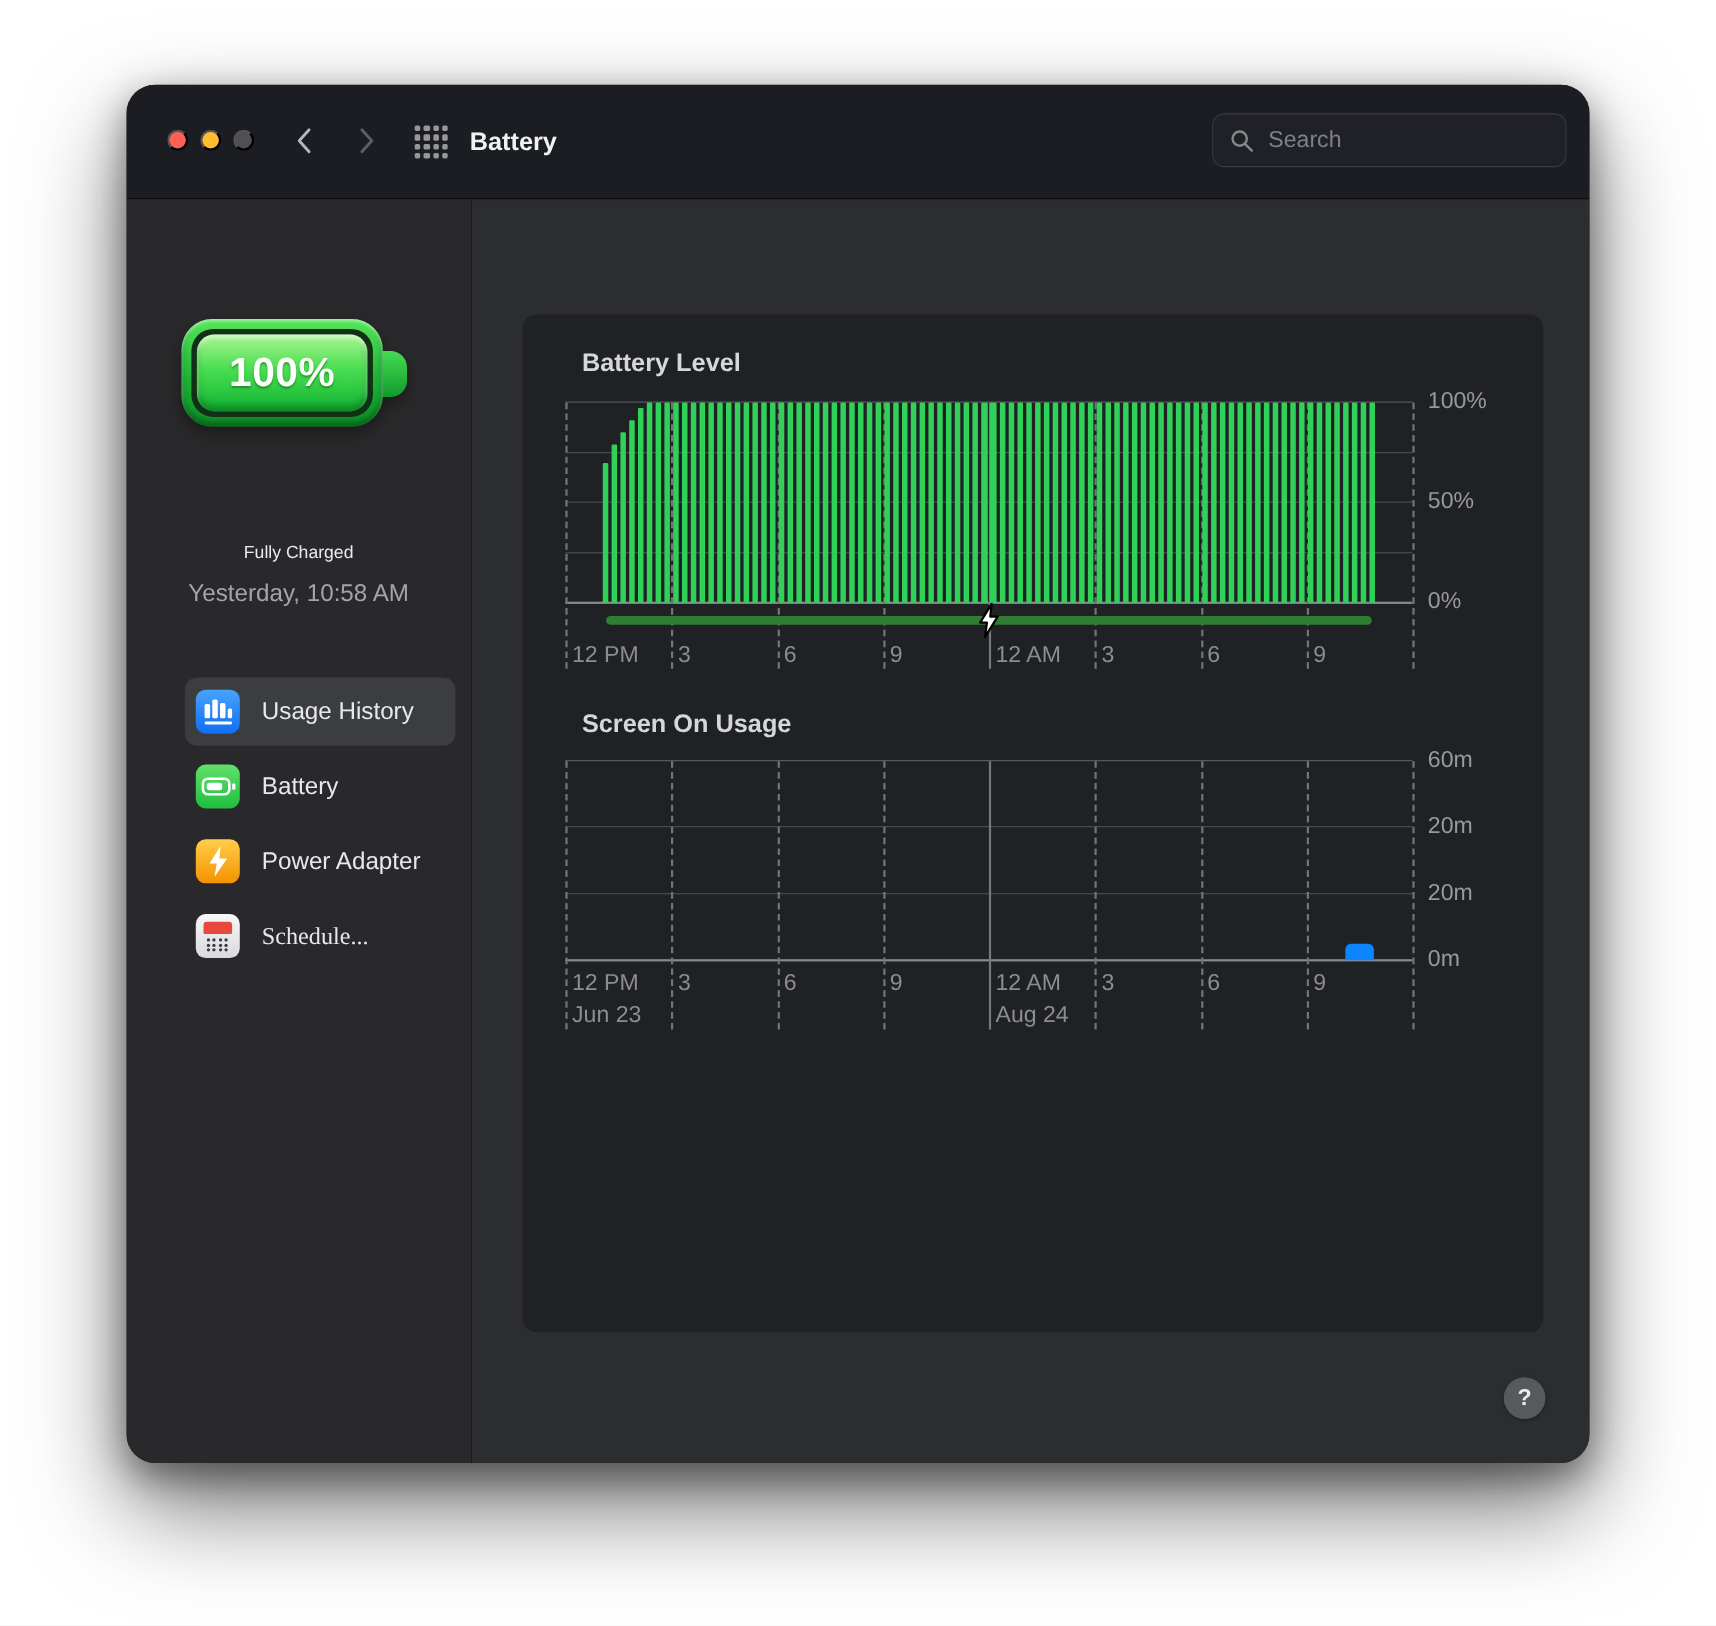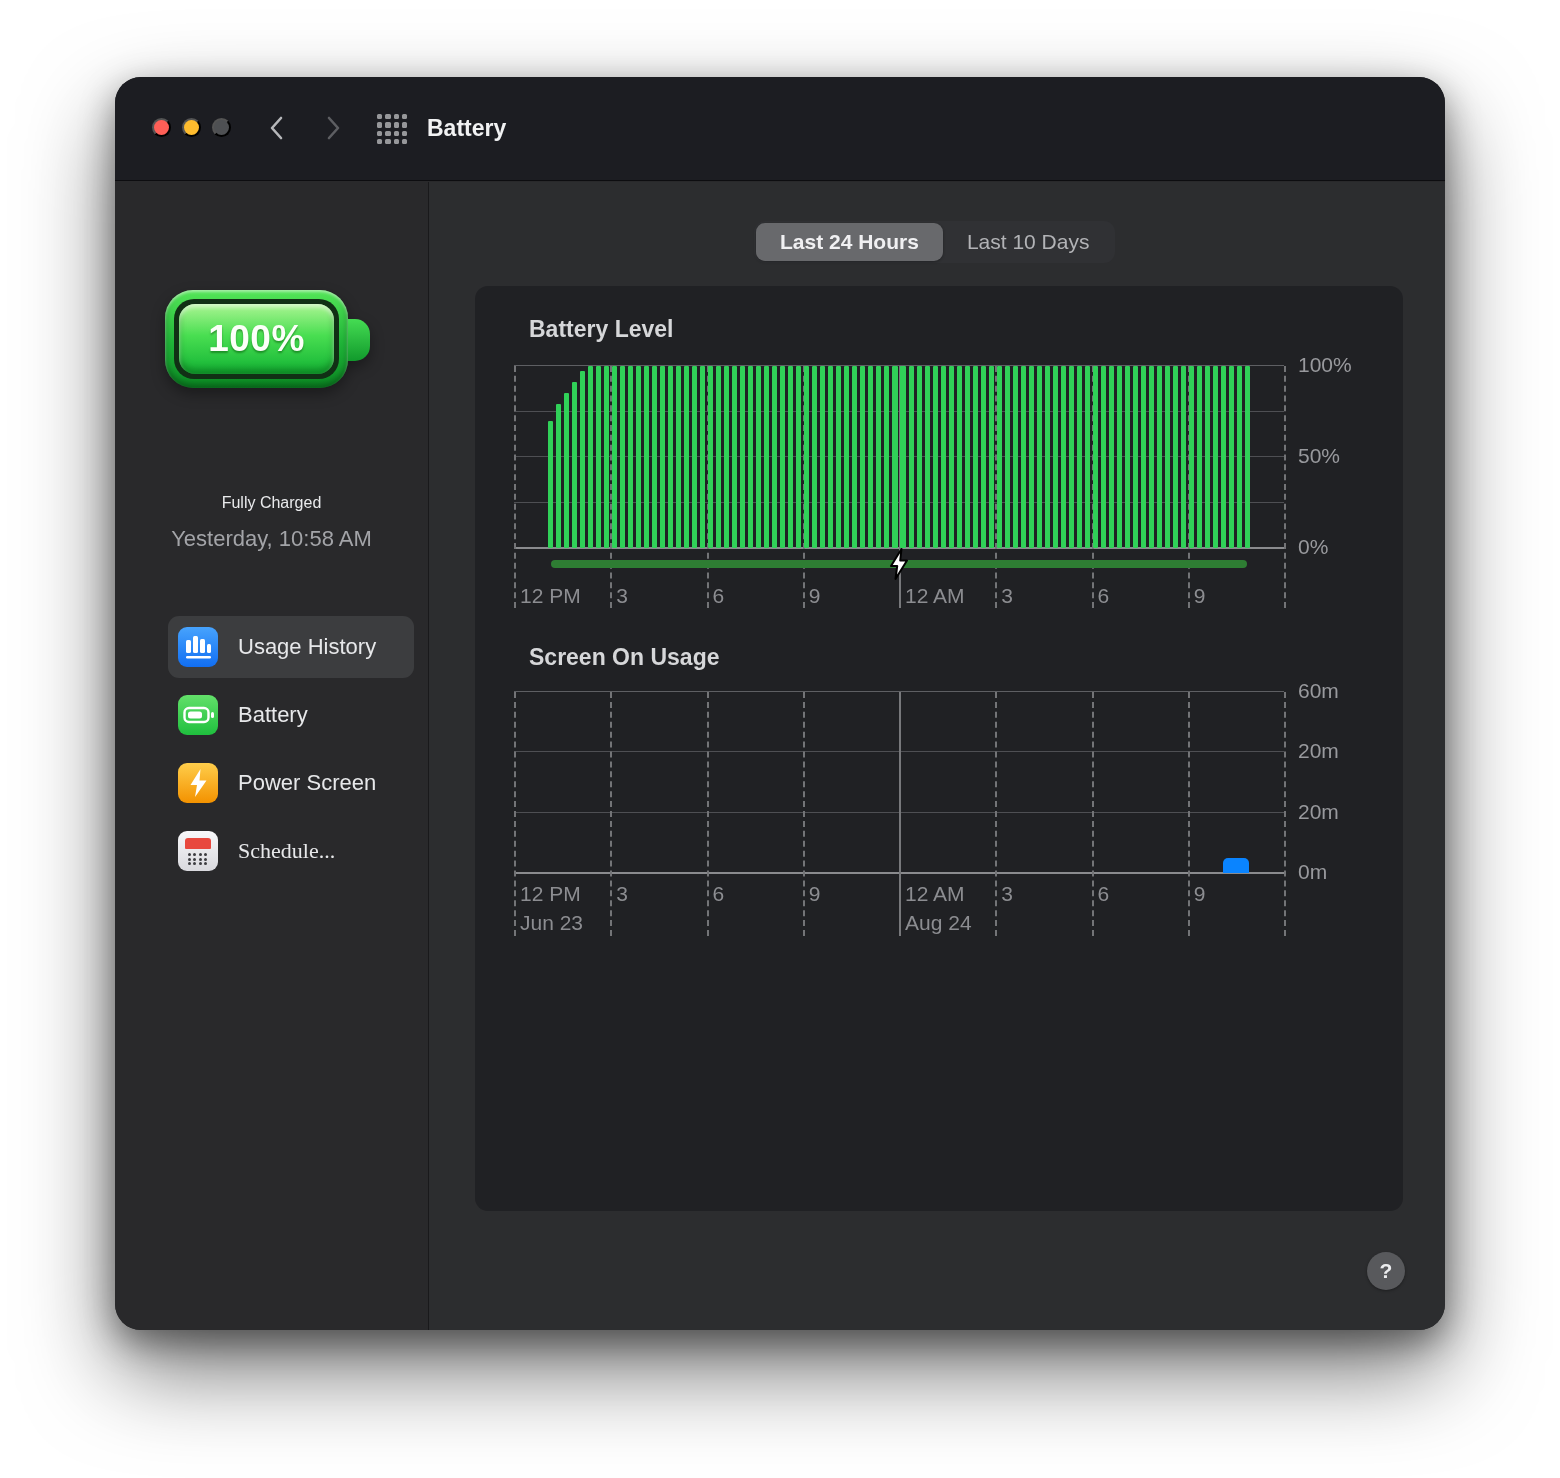--- a/index.html
+++ b/index.html
@@ -141,20 +141,27 @@
         <i></i>
         <i></i>
         <i></i>
         <i></i>
         <i></i>
         <i></i>
     </div>
 
     <div class="tb-title">Battery</div>
 
+    <div class="search">
+      <svg width="24" height="24" viewBox="0 0 24 24">
+        <circle cx="10" cy="10" r="6.5" fill="none" stroke="#85868a" stroke-width="2.2"></circle>
+        <line x1="15" y1="15" x2="21" y2="21" stroke="#85868a" stroke-width="2.2" stroke-linecap="round"></line>
+      </svg>
+      <input type="text" placeholder="Search" style="">
+    </div>
   </div>
 
   <div class="body">
     <div class="sidebar">
 
       <div class="bat-wrap">
         <div class="bat-nub"></div>
         <div class="bat-body">
           <div class="bat-inner">
             <span>100%</span>
@@ -190,21 +197,21 @@
         </span>
         <span class="row-label">Battery</span>
       </div>
 
       <div class="row" style="top:570px;">
         <span class="ic ic-orange">
           <svg width="40" height="40" viewBox="0 0 40 40">
             <path d="M22.5 6 L12.5 22 H19 L17 34 L28.5 17.5 H21.5 Z" fill="#ffffff"></path>
           </svg>
         </span>
-        <span class="row-label">Power Screen</span>
+        <span class="row-label">Power Adapter</span>
       </div>
 
       <div class="row" style="top:638px;font-family:Liberation Serif, serif;">
         <span class="ic ic-cal">
           <span class="cal-top"></span>
           <span class="cal-dots">
               <i></i>
               <i></i>
               <i></i>
               <i></i>
@@ -219,24 +226,20 @@
             </span>
         </span>
         <span class="row-label">Schedule...</span>
       </div>
     </div>
 
     <div class="v-divider"></div>
 
     <div class="main">
 
-      <div class="seg">
-        <button class="seg-btn selected">Last 24 Hours</button>
-        <button class="seg-btn">Last 10 Days</button>
-      </div>
 
       <div class="card">
         <h2 class="chart-title t1">Battery Level</h2>
         <div class="plot plot1">
             <div class="hline strong" style="top: 181px; width: 770px;"></div>
             <div class="hline" style="top: 135.5px; width: 770px;"></div>
             <div class="hline" style="top: 90px; width: 770px;"></div>
             <div class="hline" style="top: 44.5px; width: 770px;"></div>
             <div class="hline top" style="top: -1px; width: 770px;"></div>
             <div class="vline dashed" style="left: 0px; height: 242px;"></div>

